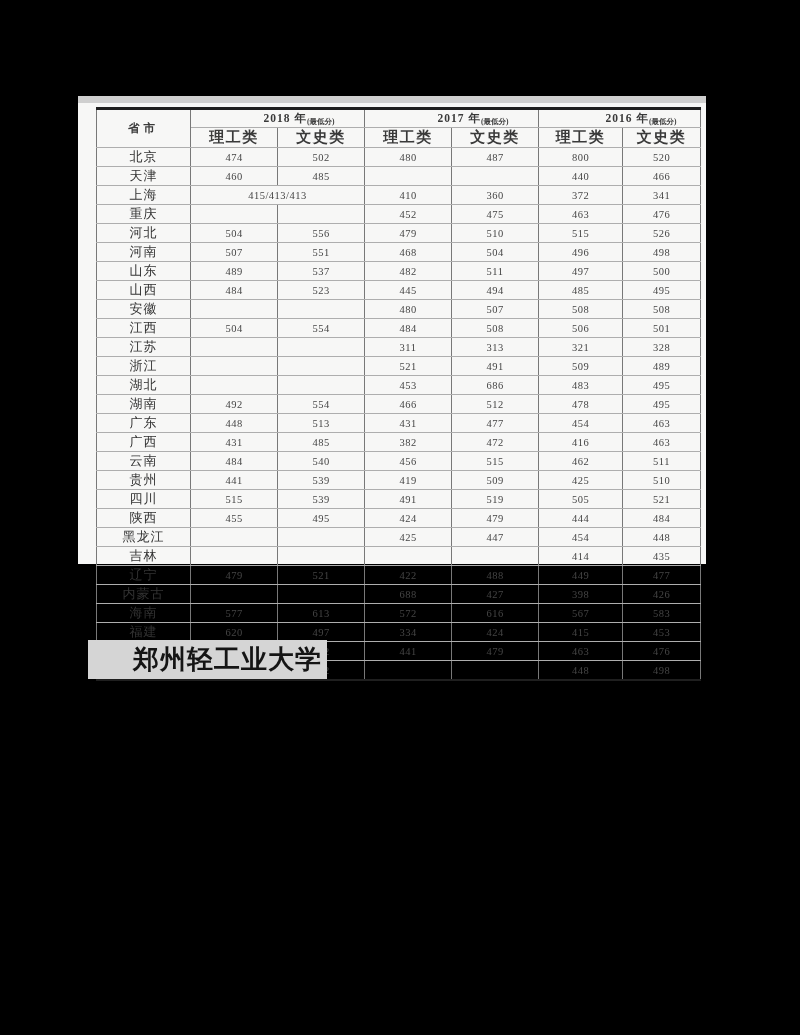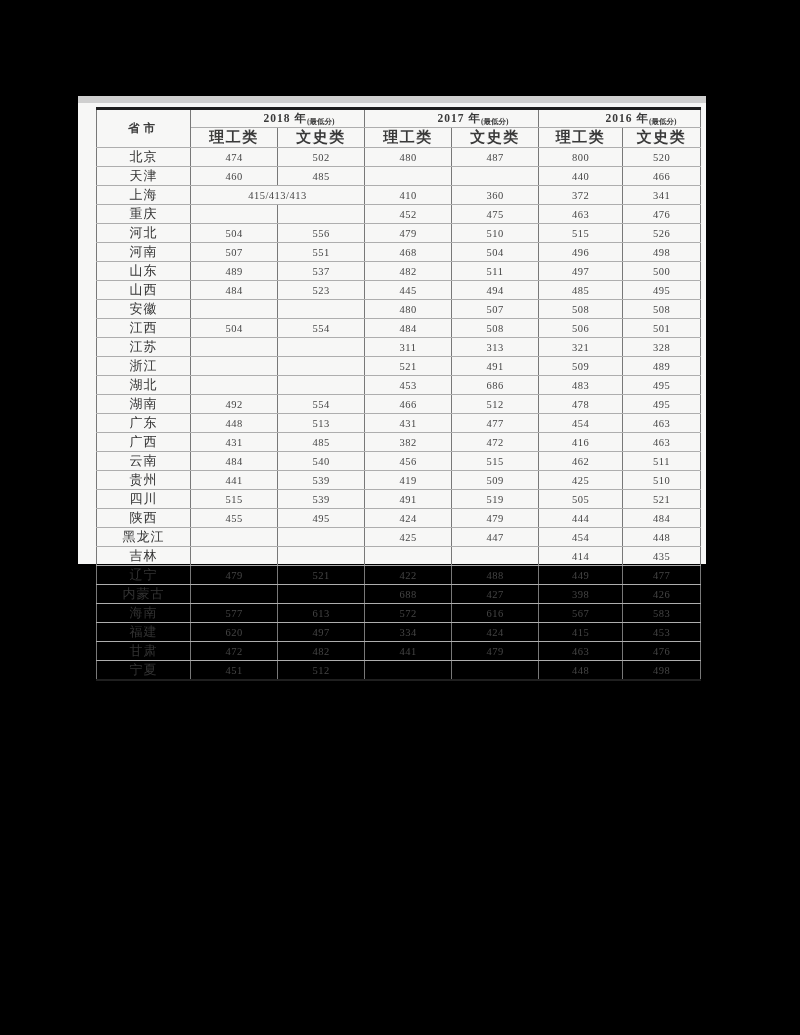--- a/index.html
+++ b/index.html
@@ -392,14 +392,17 @@
             <td>512</td>
             <td></td>
             <td></td>
             <td>448</td>
             <td>498</td>
           </tr>
         </tbody>
     </table>
   </div>
 
+  <div class="badge">
+    <span>郑州轻工业大学</span>
+  </div>
 
 </div>
 
 </body></html>

